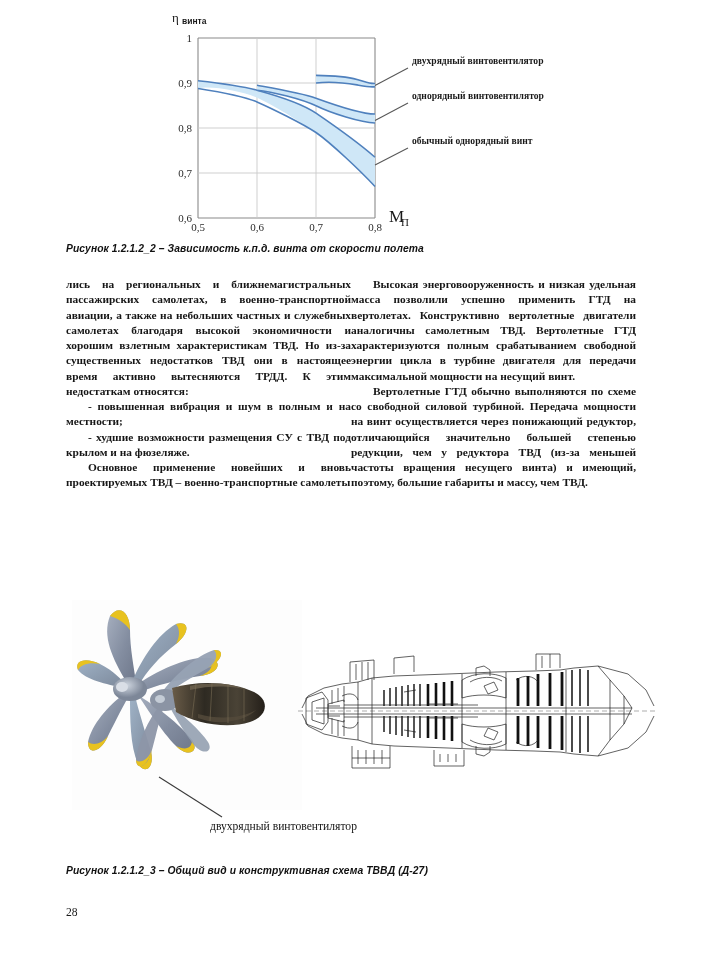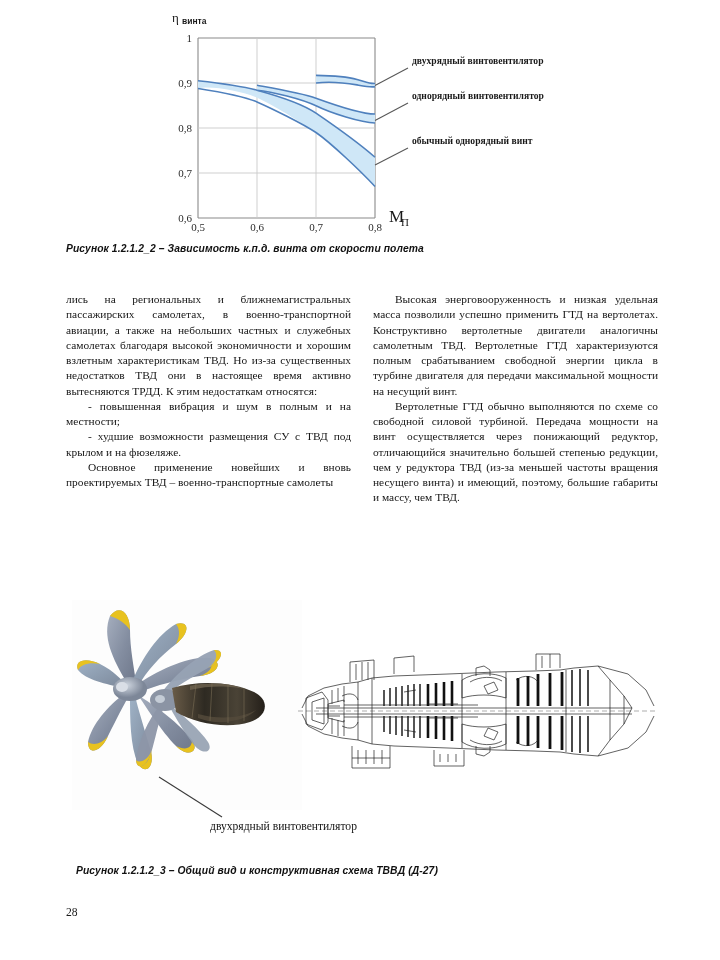--- a/index.html
+++ b/index.html
@@ -71,30 +71,30 @@
   .fig-caption {
     position: absolute;
     font-family: Liberation Sans, sans-serif;
     font-style: italic;
     font-weight: bold;
     font-size: 10.3px;
     color: #111;
     letter-spacing: 0.1px;
   }
   #caption1 { left: 66px; top: 243px; }
-  #caption2 { left: 76px; top: 865px; }
+  #caption2 { left: 66px; top: 865px; }
 
   
   #body-text {
     position: absolute;
     left: 66px;
-    top: 292px;
+    top: 277px;
     width: 592px;
     display: flex;
-    gap: 22px;
+    font-weight: bold;
   }
   .col {
     width: 285px;
     font-family: "Liberation Serif", serif;
     font-size: 11.4px;
     line-height: 15.25px;
     text-align: justify;
     text-justify: inter-word;
     color: #161616;
   }

